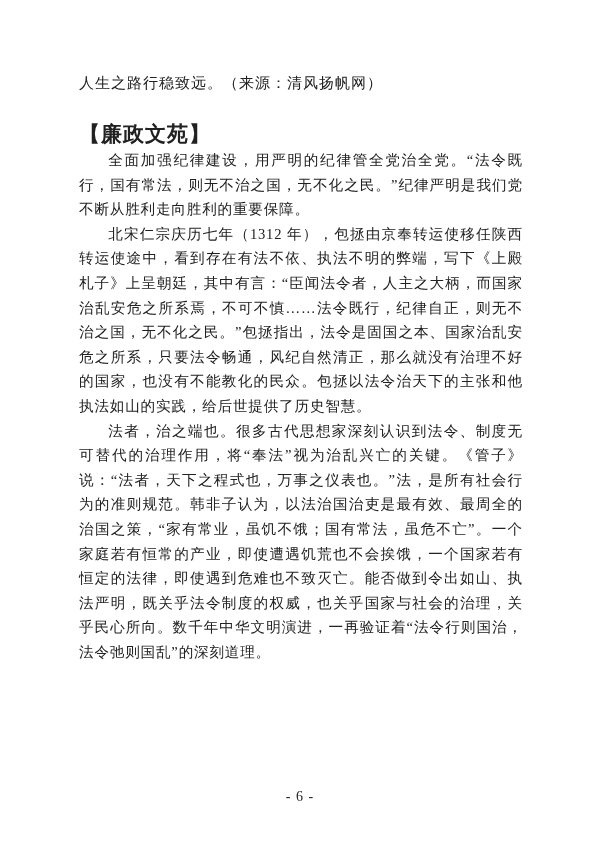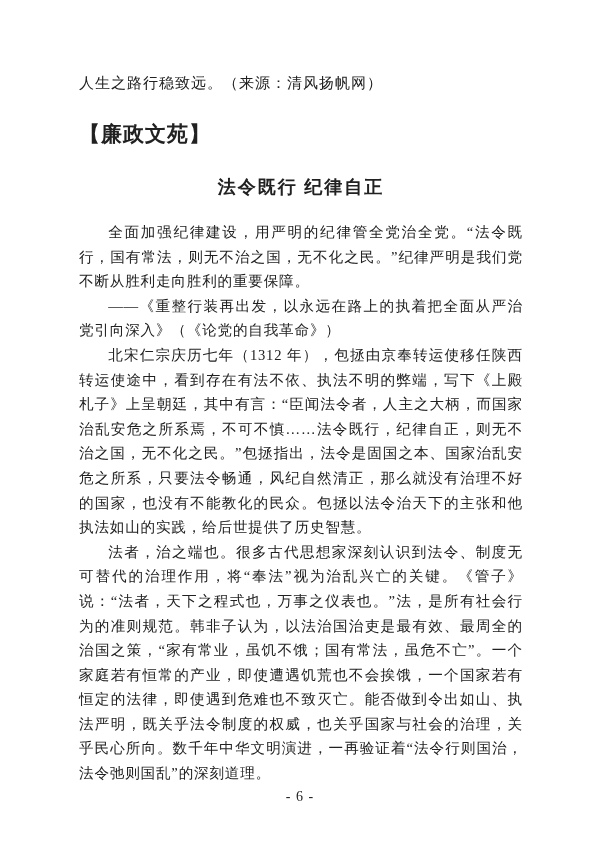--- a/index.html
+++ b/index.html
@@ -65,25 +65,23 @@
 </head>
 <body>
 
 <div class="page">
   <div class="content">
 
     <p class="intro-line">人生之路行稳致远。（来源：清风扬帆网）</p>
 
     <p class="section-header">【廉政文苑】</p>
 
-    <h1 class="article-title">法令既行 纪律自正</h1>
 
     <p class="body-paragraph">全面加强纪律建设，用严明的纪律管全党治全党。“法令既行，国有常法，则无不治之国，无不化之民。”纪律严明是我们党不断从胜利走向胜利的重要保障。</p>
 
-    <p class="body-paragraph">——《重整行装再出发，以永远在路上的执着把全面从严治党引向深入》（《论党的自我革命》）</p>
 
     <p class="body-paragraph">北宋仁宗庆历七年（1312 年），包拯由京奉转运使移任陕西转运使途中，看到存在有法不依、执法不明的弊端，写下《上殿札子》上呈朝廷，其中有言：“臣闻法令者，人主之大柄，而国家治乱安危之所系焉，不可不慎……法令既行，纪律自正，则无不治之国，无不化之民。”包拯指出，法令是固国之本、国家治乱安危之所系，只要法令畅通，风纪自然清正，那么就没有治理不好的国家，也没有不能教化的民众。包拯以法令治天下的主张和他执法如山的实践，给后世提供了历史智慧。</p>
 
     <p class="body-paragraph">法者，治之端也。很多古代思想家深刻认识到法令、制度无可替代的治理作用，将“奉法”视为治乱兴亡的关键。《管子》说：“法者，天下之程式也，万事之仪表也。”法，是所有社会行为的准则规范。韩非子认为，以法治国治吏是最有效、最周全的治国之策，“家有常业，虽饥不饿；国有常法，虽危不亡”。一个家庭若有恒常的产业，即使遭遇饥荒也不会挨饿，一个国家若有恒定的法律，即使遇到危难也不致灭亡。能否做到令出如山、执法严明，既关乎法令制度的权威，也关乎国家与社会的治理，关乎民心所向。数千年中华文明演进，一再验证着“法令行则国治，法令弛则国乱”的深刻道理。</p>
 
   </div>
 
   <div class="page-footer">- 6 -</div>
 </div>
 

